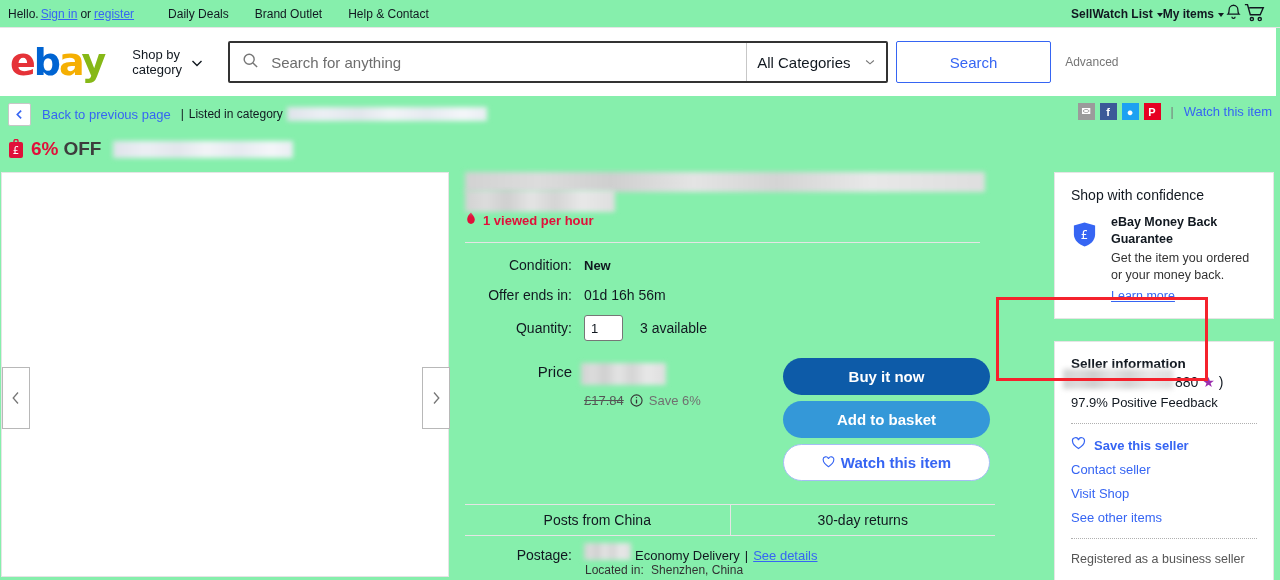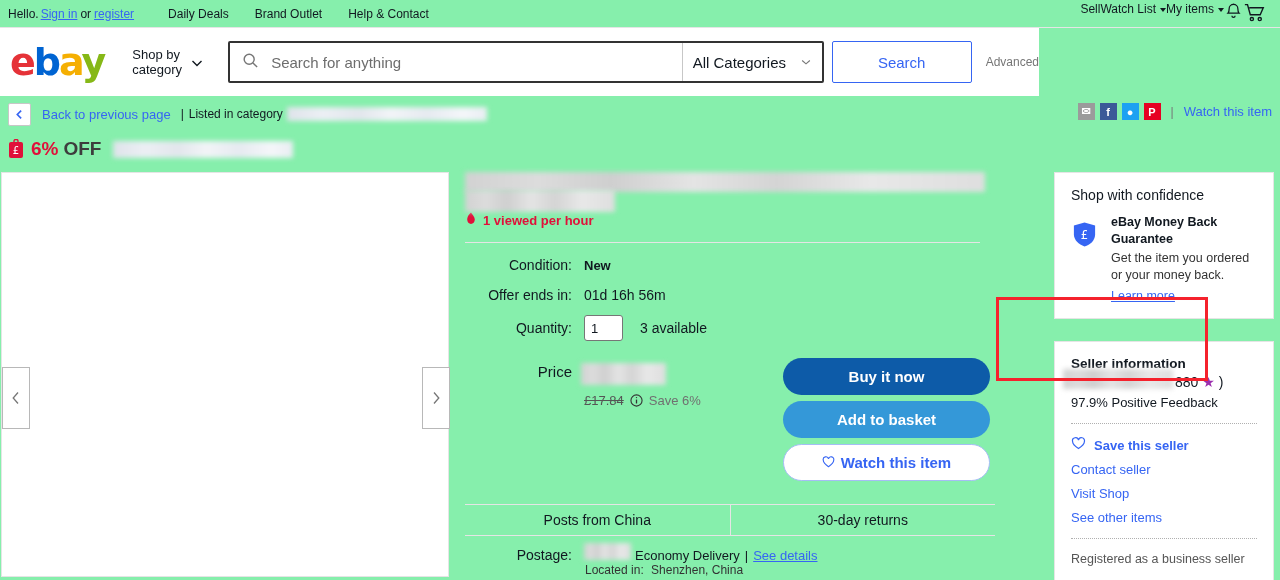--- a/index.html
+++ b/index.html
@@ -19,28 +19,28 @@
     display:flex; align-items:center;
     font-size: 12px; color:#111820;
     border-bottom: 1px solid #e5e5e5;
   }
   .util-left { display:flex; align-items:center; padding-left:8px; gap:0; }
   .util-greet { font-weight:400; margin-right:2px; }
   .util-link { color:#3665f3; text-decoration:underline; cursor:pointer; }
   .util-plain { color:#111820; }
   .util-nav { display:flex; align-items:center; margin-left:34px; gap:26px; }
   .util-nav span { color:#111820; cursor:pointer; }
-  .util-right { margin-left:auto; display:flex; align-items:flex-start; padding-right:14px; }
+  .util-right { margin-left:auto; display:flex; align-items:center; padding-right:14px;font-weight:bold; }
   .util-right .it { display:flex; align-items:center; gap:4px; cursor:pointer; color:#111820; }
   .caret { width:0;height:0;border-left:3.5px solid transparent;border-right:3.5px solid transparent;border-top:4px solid #111820; display:inline-block; margin-top:2px;}
   .ic-bell, .ic-cart { display:inline-block; }
 
   
   .hdr {
-    position:absolute; left:0; top:28px; width:1039px; height:68px;
+    position:absolute; left:0; top:28px; width:1276px; height:68px;
     display:flex; align-items:center; background:#fff;
   }
   .logo {
     margin-left:10px; font-size:38px; font-weight:bold; letter-spacing:-2px;
     font-family:"DejaVu Sans", sans-serif; line-height:1;
   }
   .logo .e{color:#e53238;} .logo .b{color:#0064d2;} .logo .a{color:#f5af02;} .logo .y{color:#86b817;}
   .shopby {
     margin-left:28px; display:flex; align-items:center; gap:8px;
     font-size:13px; color:#111820; line-height:15px; cursor:pointer;

